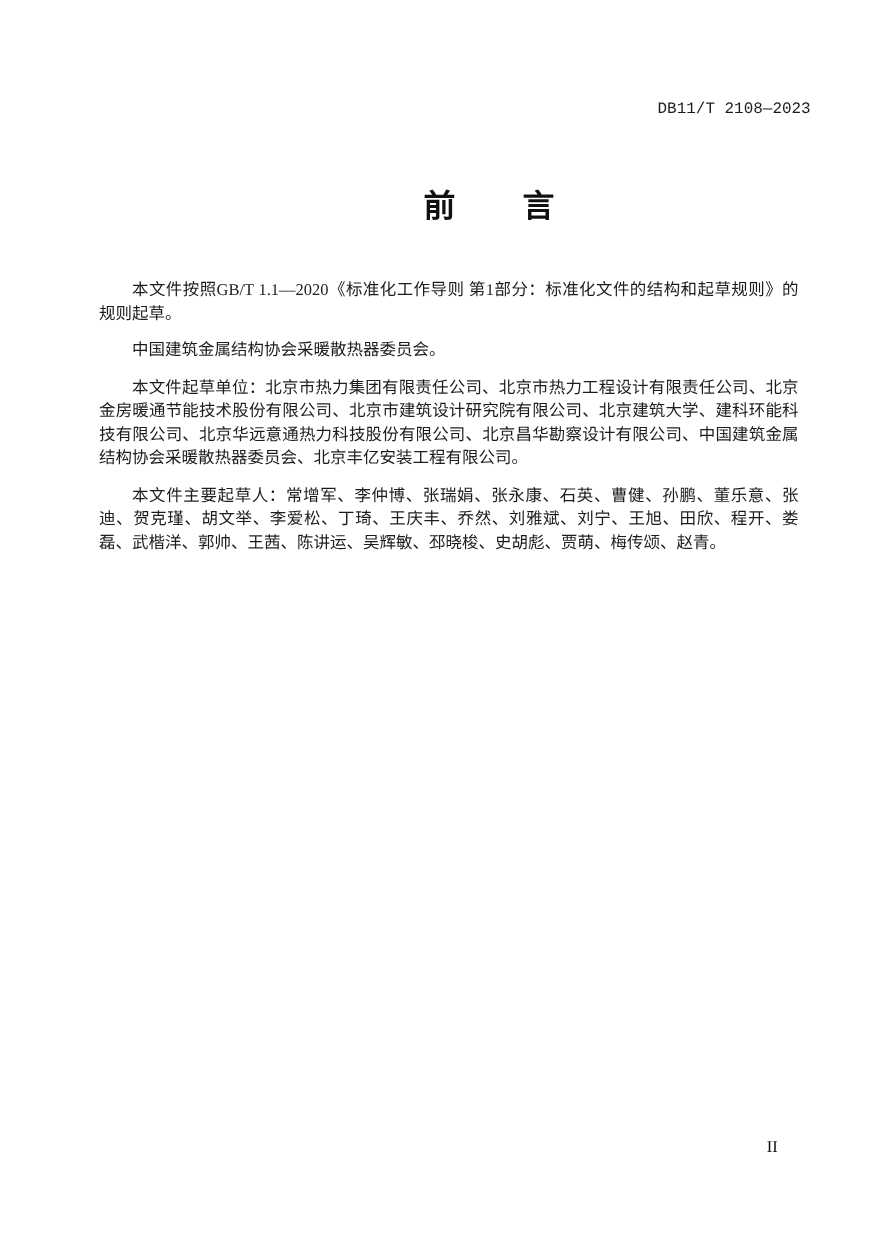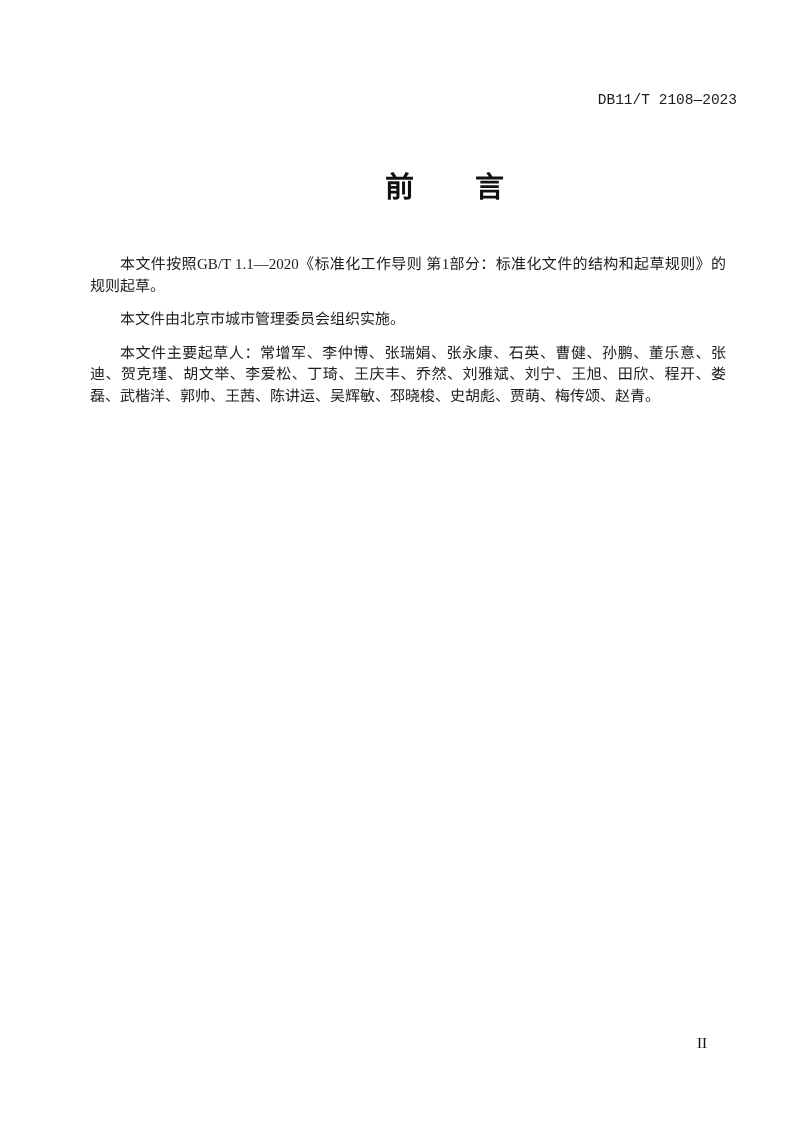--- a/index.html
+++ b/index.html
@@ -67,19 +67,20 @@
 <body>
 
 <div class="page">
 
   <div class="std-number">DB11/T 2108—2023</div>
 
   <div class="fw-title">前　　言</div>
 
   <div class="body-text">
     <p>本文件按照GB/T 1.1—2020《标准化工作导则 第1部分：标准化文件的结构和起草规则》的规则起草。</p>
-    <p>本文件由北京市城市管理委员会组织实施。</p>
+    <p>中国建筑金属结构协会采暖散热器委员会。</p>
+    <p>本文件起草单位：北京市热力集团有限责任公司、北京市热力工程设计有限责任公司、北京金房暖通节能技术股份有限公司、北京市建筑设计研究院有限公司、北京建筑大学、建科环能科技有限公司、北京华远意通热力科技股份有限公司、北京昌华勘察设计有限公司、中国建筑金属结构协会采暖散热器委员会、北京丰亿安装工程有限公司。</p>
     <p>本文件主要起草人：常增军、李仲博、张瑞娟、张永康、石英、曹健、孙鹏、董乐意、张迪、贺克瑾、胡文举、李爱松、丁琦、王庆丰、乔然、刘雅斌、刘宁、王旭、田欣、程开、娄磊、武楷洋、郭帅、王茜、陈讲运、吴辉敏、邳晓梭、史胡彪、贾萌、梅传颂、赵青。</p>
   </div>
 
   <div class="page-number">II</div>
 
 </div>
 
 </body></html>

